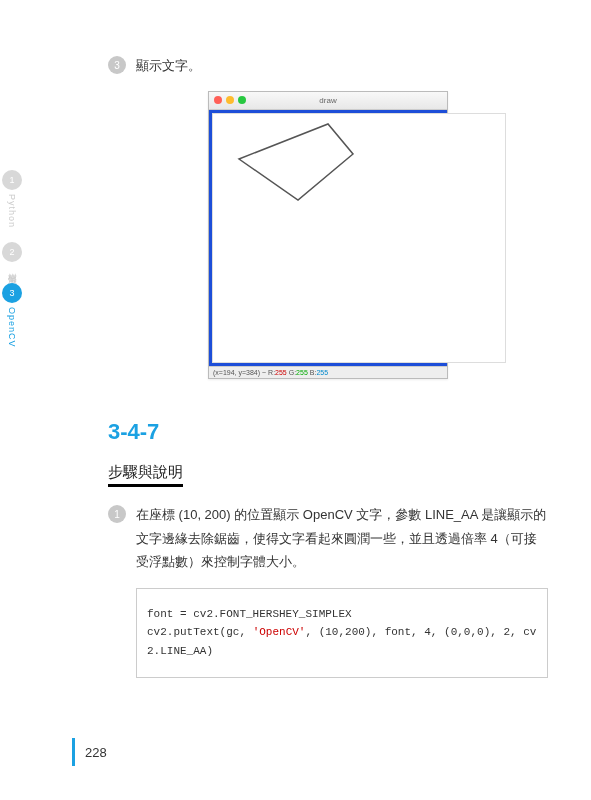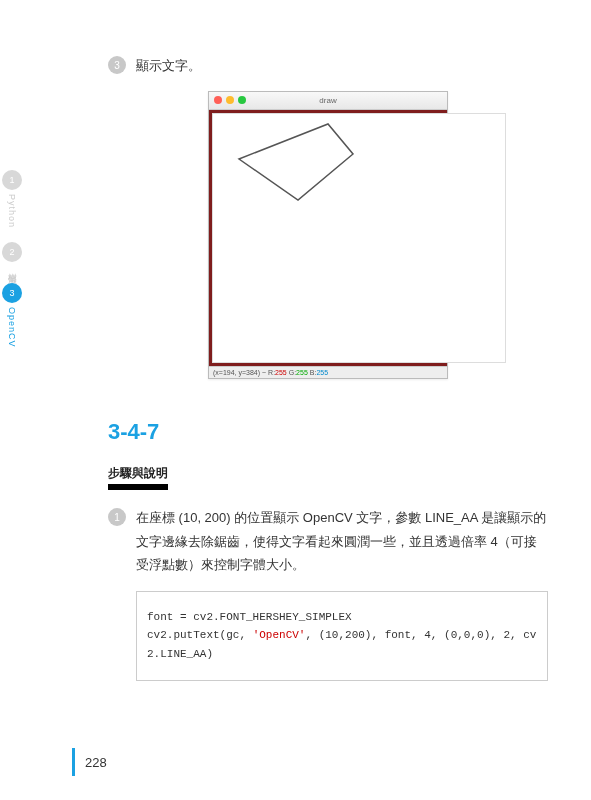--- a/index.html
+++ b/index.html
@@ -67,21 +67,21 @@
     margin-right: 10px;
     margin-top: 2px;
   }
   .step-text { font-size: 13px; line-height: 1.8; flex: 1; }
 
   
   .figure {
     width: 240px;
     margin: 8px auto 40px auto;
     border: 1px solid #bbb;
-    background: #7f1d1d;
+    background: #1d4ed8;
     box-shadow: 0 1px 2px rgba(0,0,0,0.08);
   }
   .fig-titlebar {
     height: 18px;
     background: linear-gradient(#f8f8f8, #e8e8e8);
     border-bottom: 1px solid #ccc;
     position: relative;
     font-size: 8px;
     color: #666;
     text-align: center;
@@ -119,24 +119,24 @@
     margin-bottom: 18px;
     display: flex;
     align-items: baseline;
     gap: 12px;
   }
   .section-heading .cn { color: #222; }
 
   .syntax-line { font-size: 13px; line-height: 1.7; margin-bottom: 22px; }
 
   .steps-title {
-    font-size: 12px;
-    font-weight: bold;
+    font-size: 15px;
+    font-weight: normal;
     color: #222;
-    border-bottom: 6px solid #000000;
+    border-bottom: 3px solid #000000;
     display: inline-block;
     padding-bottom: 2px;
     margin-bottom: 16px;
   }
 
   .code-block {
     border: 1px solid #ccc;
     background: #fff;
     font-family: "Courier New", monospace;
     font-size: 11px;
@@ -146,21 +146,21 @@
     margin-top: 8px;
     white-space: pre-wrap;
     word-break: break-all;
   }
   .code-block .kw-str { color: #c00; }
 
   
   .page-footer {
     position: absolute;
     left: 72px;
-    bottom: 24px;
+    bottom: 34px;
     display: flex;
     align-items: center;
   }
   .page-bar {
     width: 3px;
     height: 28px;
     background: #1ba1e2;
     margin-right: 10px;
   }
   .page-num { font-size: 13px; color: #333; }

